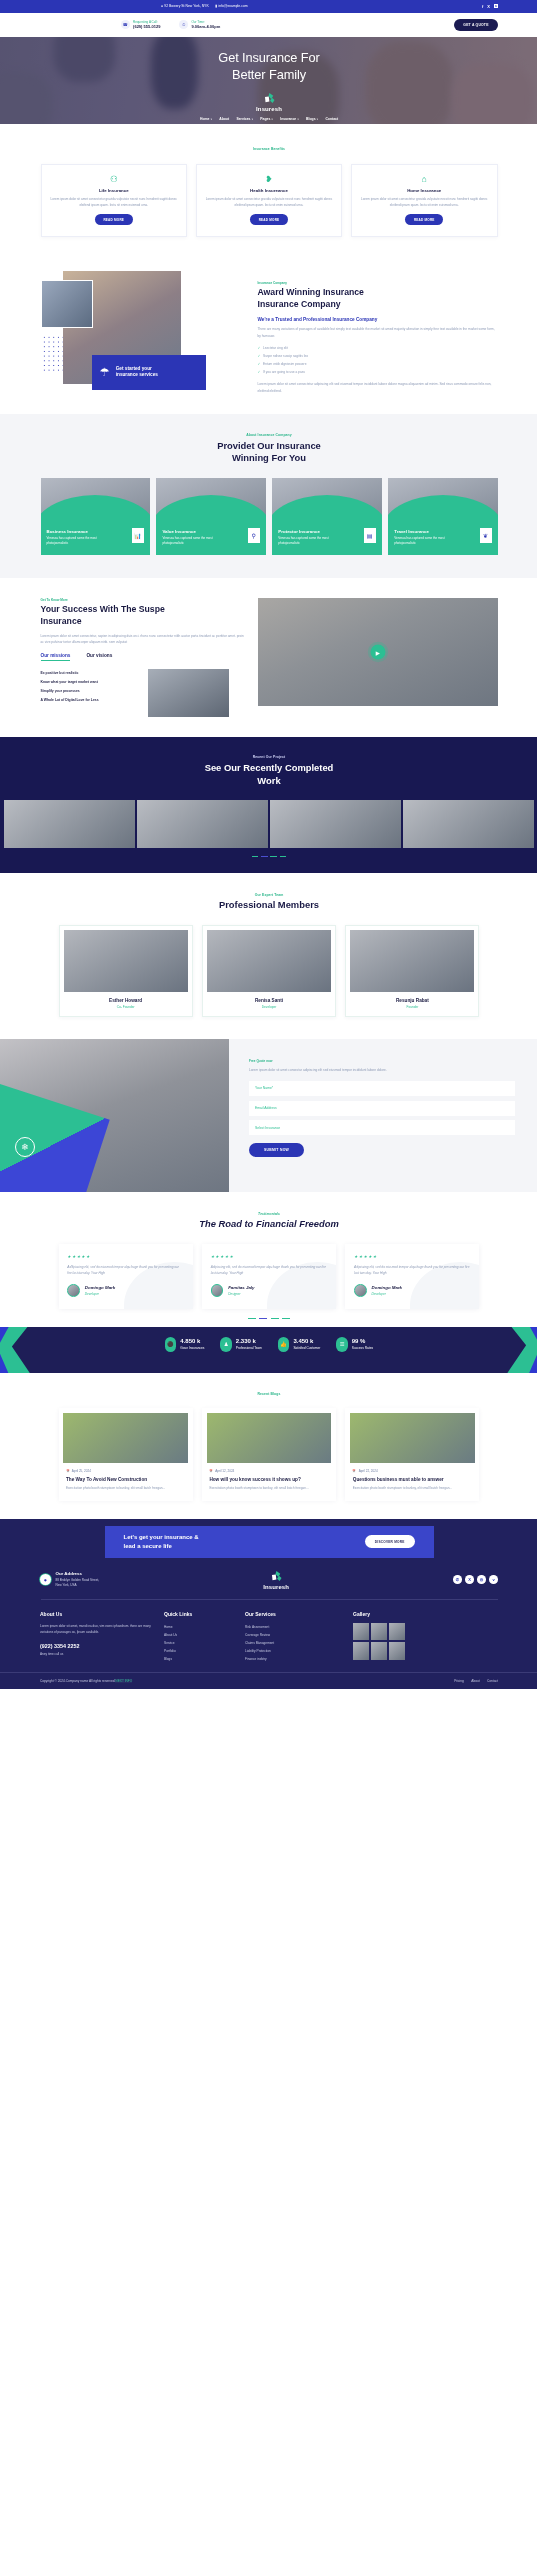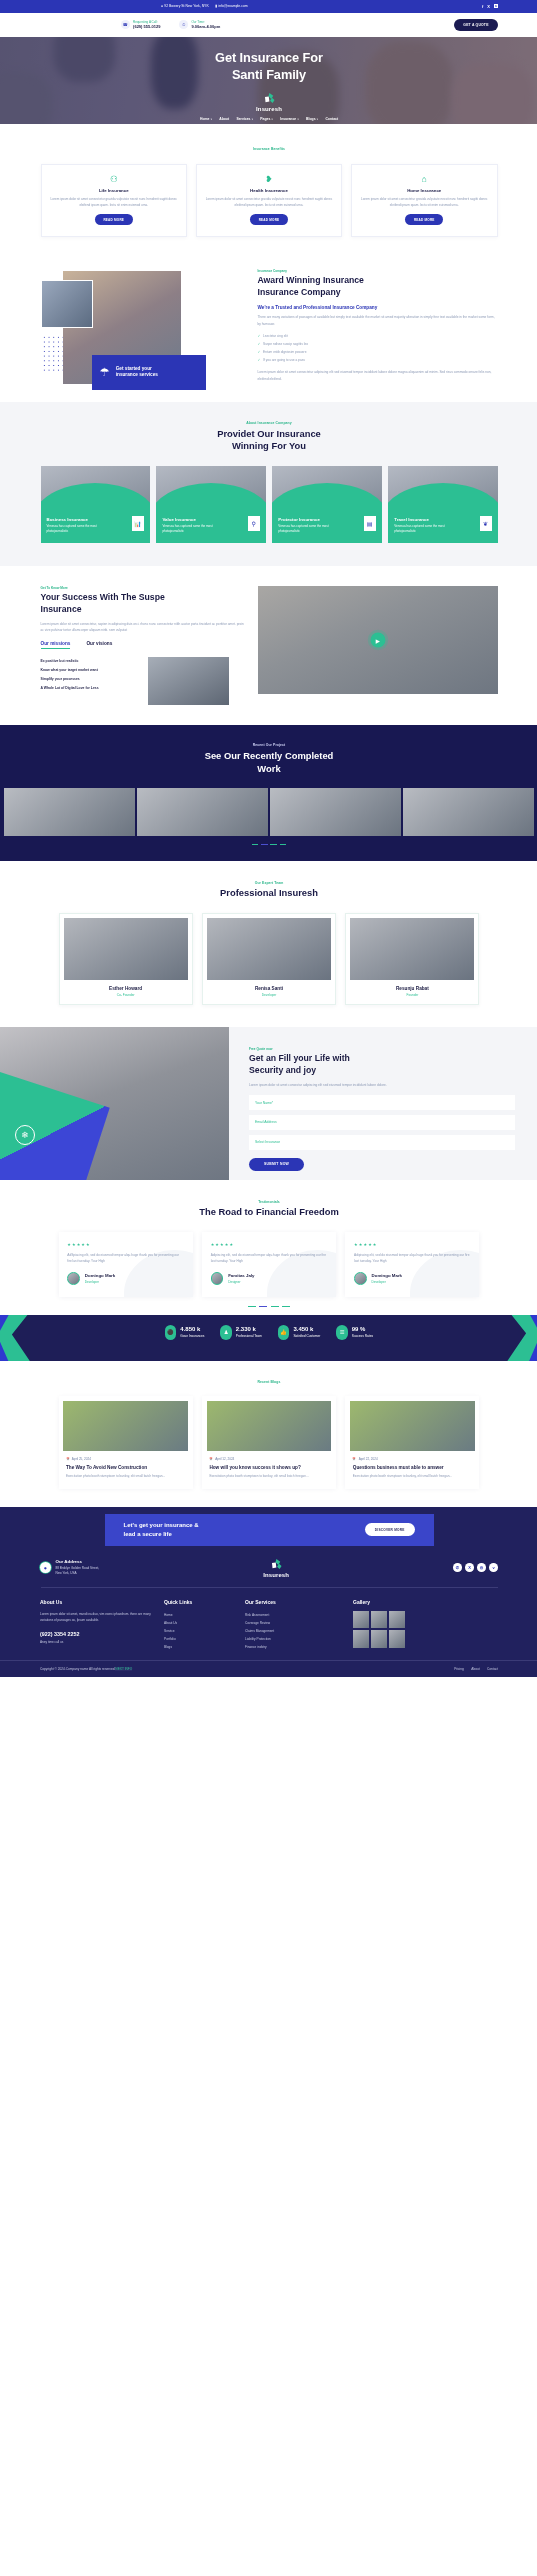--- a/index.html
+++ b/index.html
@@ -62,21 +62,21 @@
   }
   .hero-shapes { position:absolute; inset:0; }
   .hs { position:absolute; border-radius:40%; filter:blur(4px); }
   .hero-overlay { position:absolute; inset:0; background:rgba(60,58,92,0.48); }
   .hero-inner {
     position:relative; z-index:3;
     display:flex; flex-direction:column; align-items:center;
     padding-top:13.4px;
   }
   .hero h1 {
-    font-size:12.8px; font-weight:bold; color:#fff;
+    font-size:12.8px; font-weight:normal; color:#fff;
     text-align:center; line-height:1.32; letter-spacing:-0.1px;
   }
   .brand { margin-top:8px; display:flex; flex-direction:column; align-items:center; }
   .brand-mark { width:12.8px; height:12.8px; position:relative; }
   .brand-name { color:#fff; font-size:6px; font-weight:bold; margin-top:1.3px; letter-spacing:0.1px;}
   .navmenu { margin-top:5.4px; display:flex; gap:7.4px; align-items:center; }
   .navmenu a {
     color:#fff; font-size:3.4px; font-weight:bold; text-decoration:none;
     display:flex; align-items:center; gap:1.3px;
   }
@@ -122,21 +122,21 @@
     background-image:radial-gradient(#2b35b5 0.5px, transparent 0.5px);
     background-size:4.7px 4.7px;
   }
   .aw-badge {
     position:absolute; left:51px; top:87px; width:114px; height:35px;
     background:#2b35b5; color:#fff; display:flex; align-items:center; gap:6px;
     padding:0 8px; z-index:4;
   }
   .aw-badge-ic { font-size:11.4px; }
   .aw-badge-tx { font-size:4.7px; font-weight:bold; line-height:1.4; }
-  .award-right { flex:1; padding-top:1.3px; }
+  .award-right { flex:1; padding-top:1.3px;margin-top:12px; }
   .aw-tag { color:#28b589; font-size:3.1px; font-weight:bold; }
   .aw-h2 { font-size:8.7px; font-weight:bold; line-height:1.35; margin-top:2px; color:#191945;}
   .aw-h3 { font-size:4.7px; font-weight:bold; color:#2b35b5; margin-top:6px; }
   .aw-p { font-size:3.2px; color:#8d9ab5; line-height:2; margin-top:4.7px; }
   .aw-list { list-style:none; margin-top:6px; }
   .aw-list li { font-size:3.2px; color:#8d9ab5; line-height:2.3; display:flex; gap:2.7px; }
   .chk { color:#2cbf93; font-size:3.4px; }
 
   
   .services { padding:19px 0 23px; background:#f4f5f8; }
@@ -219,21 +219,21 @@
     font-size:3.4px; color:#2a2a55; font-family:inherit;
   }
   .q-form input::placeholder { color:#2cbf93; }
   .submit-btn {
     margin-top:3.4px; width:55px; height:13.4px; border:none; cursor:pointer;
     background:#2b35b5; color:#fff; border-radius:8px;
     font-size:3.4px; font-weight:bold; letter-spacing:0.3px; font-family:inherit;
   }
 
   
-  .testi { padding:20px 0 8px; background:#fff; }
+  .testi { padding:20px 0 8px; background:#fff;font-style:italic; }
   .t-row { display:flex; gap:9.4px; margin-top:13.4px; justify-content:center;}
   .t-card {
     width:134px; background:#fff; position:relative; overflow:hidden;
     box-shadow:0 0.7px 5.4px rgba(30,30,80,.07); padding:10px 8.7px 12px;
   }
   .t-card::after {
     content:""; position:absolute; right:-32px; bottom:-40px;
     width:101px; height:87px; background:#f4f6f9; border-radius:50%;
   }
   .t-stars { color:#2cbf93; font-size:4px; letter-spacing:1.1px; position:relative; z-index:2;}
@@ -375,21 +375,21 @@
       <div class="hs" style="left:28%;top:-10%;width:47px;height:81px;background:#3d3c5d;"></div>
       <div class="hs" style="left:48%;top:18%;width:81px;height:87px;background:#7c6a64;"></div>
       <div class="hs" style="left:68%;top:6%;width:87px;height:94px;background:#9a7f74;"></div>
       <div class="hs" style="left:84%;top:30%;width:81px;height:74px;background:#b09086;"></div>
       <div class="hs" style="left:-4%;top:40%;width:74px;height:67px;background:#6d6a80;"></div>
     </div>
     <div class="hero-overlay"></div>
     <div class="hero-inner">
       <h1>
         <span>Get Insurance For</span><br>
-        <span>Santi Family</span>
+        <span>Better Family</span>
       </h1>
       <div class="brand">
         <div class="brand-mark">
           <svg viewBox="0 0 40 40" width="12.8" height="12.8">
             <path d="M20 3 L32 12 L26 22 L17 13 Z" fill="#2cbf93"></path>
             <path d="M28 18 L36 25 L30 34 L22 27 Z" fill="#2cbf93"></path>
             <path d="M6 16 L18 14 L20 30 L8 32 Z" fill="#ffffff"></path>
           </svg>
         </div>
         <div class="brand-name">Insuresh</div>
@@ -590,21 +590,21 @@
       <div class="pd"></div>
       <div class="pd alt"></div>
       <div class="pd"></div>
       <div class="pd"></div>
     </div>
   </section>
 
   <section class="team">
     <div class="container">
       <div class="sec-tag">Our Expert Team</div>
-      <div class="sec-title">Professional Insuresh</div>
+      <div class="sec-title">Professional Members</div>
       <div class="team-row">
         <div class="team-card">
           <div class="team-ph"></div>
           <div class="team-n">Esther Howard</div>
           <div class="team-r">Co- Founder</div>
         </div>
         <div class="team-card">
           <div class="team-ph"></div>
           <div class="team-n">Renisa Santi</div>
           <div class="team-r">Developer</div>
@@ -618,24 +618,20 @@
     </div>
   </section>
 
   <section class="quote-sec">
     <div class="q-left">
       <div class="q-diag"></div>
       <div class="q-seal">❄</div>
     </div>
     <div class="q-right">
       <div class="q-tag">Free Quote now</div>
-      <div class="q-h2">
-        <span>Get an Fill your Life with</span><br>
-        <span>Security and joy</span>
-      </div>
       <div class="q-p">Lorem ipsum dolor sit amet consectur adipiscing elit sed eiusmod tempor incididunt labore dolore.</div>
       <form class="q-form">
         <input type="text" placeholder="Your Name*" style="">
         <input type="text" placeholder="Email Address" style="">
         <input type="text" placeholder="Select Insurance" style="">
         <button class="submit-btn">SUBMIT NOW</button>
       </form>
     </div>
   </section>
 

